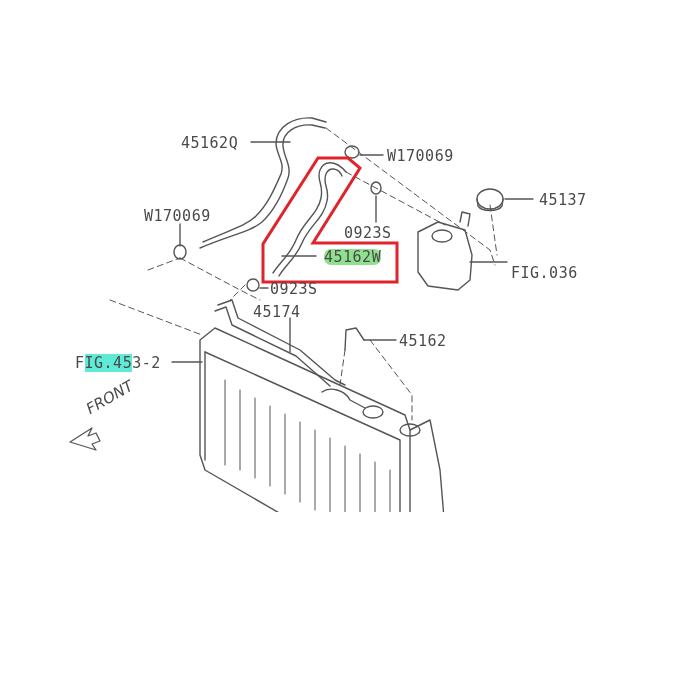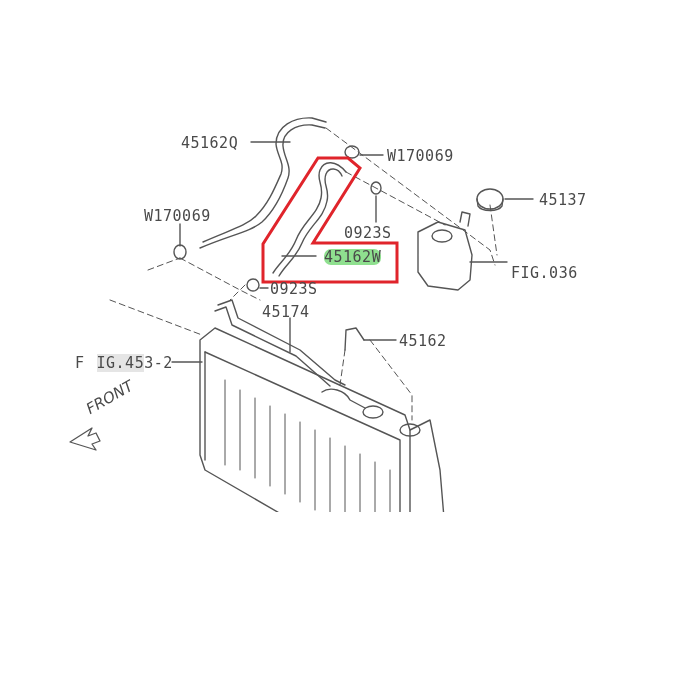--- a/index.html
+++ b/index.html
@@ -1,21 +1,21 @@
 <!DOCTYPE html>
 <html><head>
 <meta charset="utf-8">
 <style>
   html, body { margin: 0; padding: 0; background: #ffffff; }
   #stage { position: relative; width: 700px; height: 512px; overflow: hidden; background: #ffffff; }
   #stage svg { position: absolute; left: 0; top: 0; }
   .lbl { position: absolute; font-family: "DejaVu Sans Mono", "Liberation Mono", monospace;
          font-size: 15px; color: #4a4a4a; letter-spacing: 0.5px; white-space: nowrap; line-height: 16px; }
   .hl-green { background: #8fe08f; }
-  .hl-yellow { background: #e5e5e5; margin-left: 12px; }
+  .hl-yellow { background: #5eead4; }
   .front { position: absolute; left: 92px; top: 400px; font-family: "DejaVu Sans", "Liberation Sans", sans-serif;
            font-style: italic; font-size: 15px; color: #4a4a4a; transform: rotate(-30deg); transform-origin: left bottom; }
 </style>
 </head>
 <body>
 
 <div id="stage">
   <svg width="700" height="700" viewBox="0 0 700 700">
     <g fill="none" stroke="#555" stroke-width="1.4" stroke-linejoin="round" stroke-linecap="round">
 
@@ -97,17 +97,17 @@
   </svg>
 
   <span class="lbl" style="left:181px; top:135px;">45162Q</span>
   <span class="lbl" style="left:387px; top:148px;">W170069</span>
   <span class="lbl" style="left:144px; top:208px;">W170069</span>
   <span class="lbl" style="left:344px; top:225px;">0923S</span>
   <span class="lbl hl-green" style="left:324px; top:249px;border-radius:7px;">45162W</span>
   <span class="lbl" style="left:270px; top:281px;">0923S</span>
   <span class="lbl" style="left:539px; top:192px;">45137</span>
   <span class="lbl" style="left:511px; top:256px;margin-top:9px;">FIG.036</span>
-  <span class="lbl" style="left:262px; top:304px;">45174</span>
+  <span class="lbl" style="left:253px; top:304px;">45174</span>
   <span class="lbl" style="left:399px; top:333px;text-align:center;">45162</span>
   <span class="lbl" style="left:75px; top:355px;"><span>F</span><span class="hl-yellow">IG.45</span><span>3-2</span></span>
   <span class="front">FRONT</span>
 </div>
 
 </body></html>

